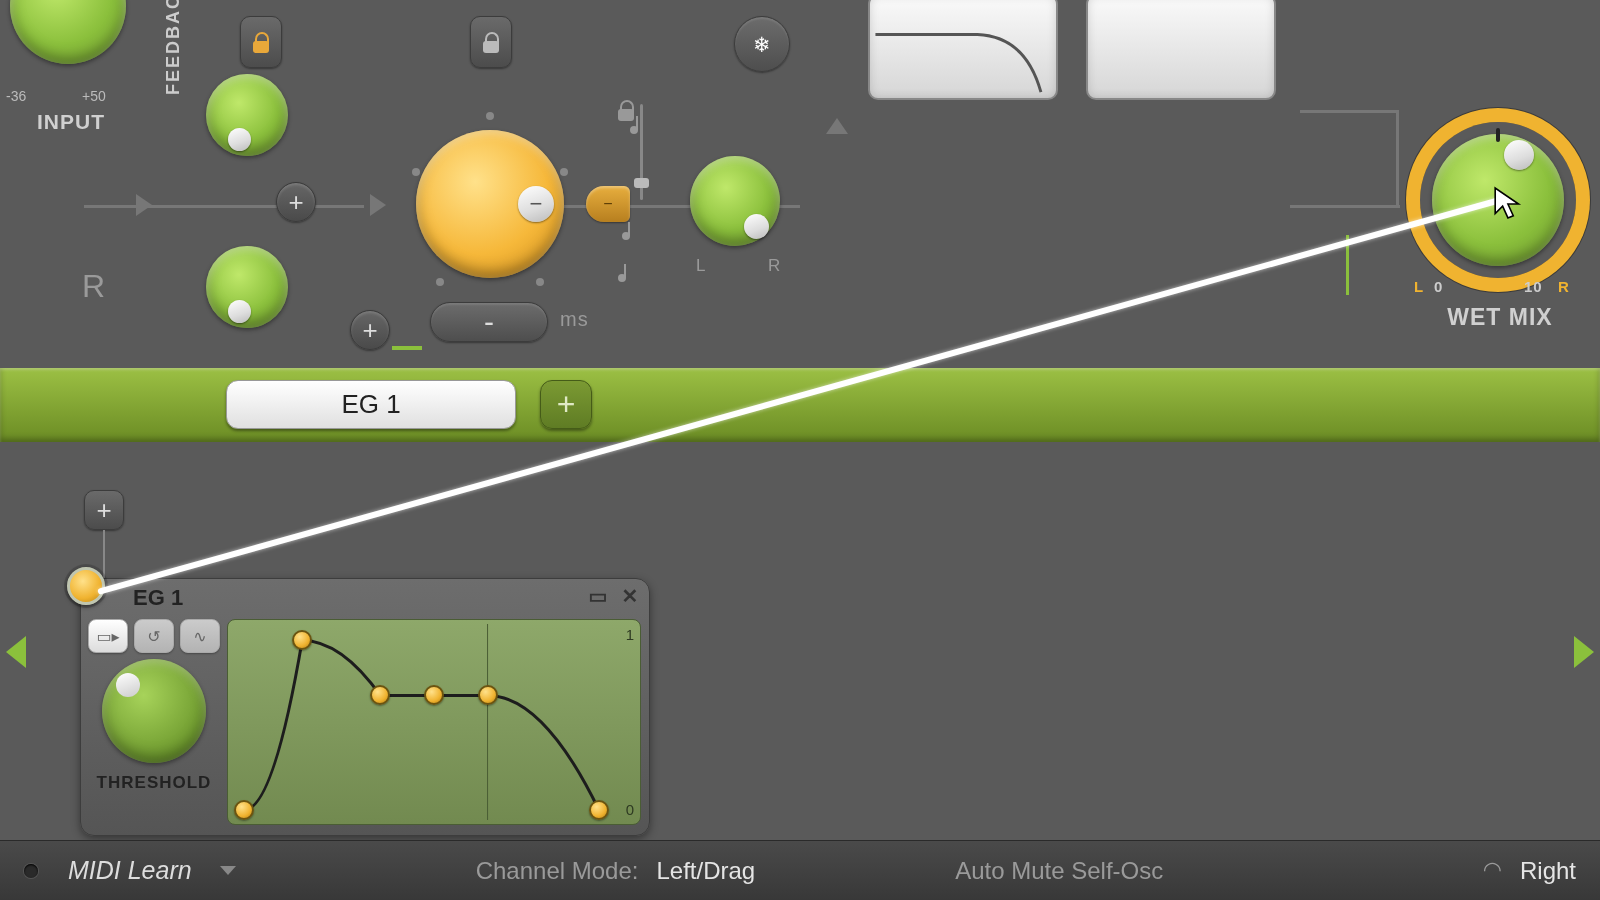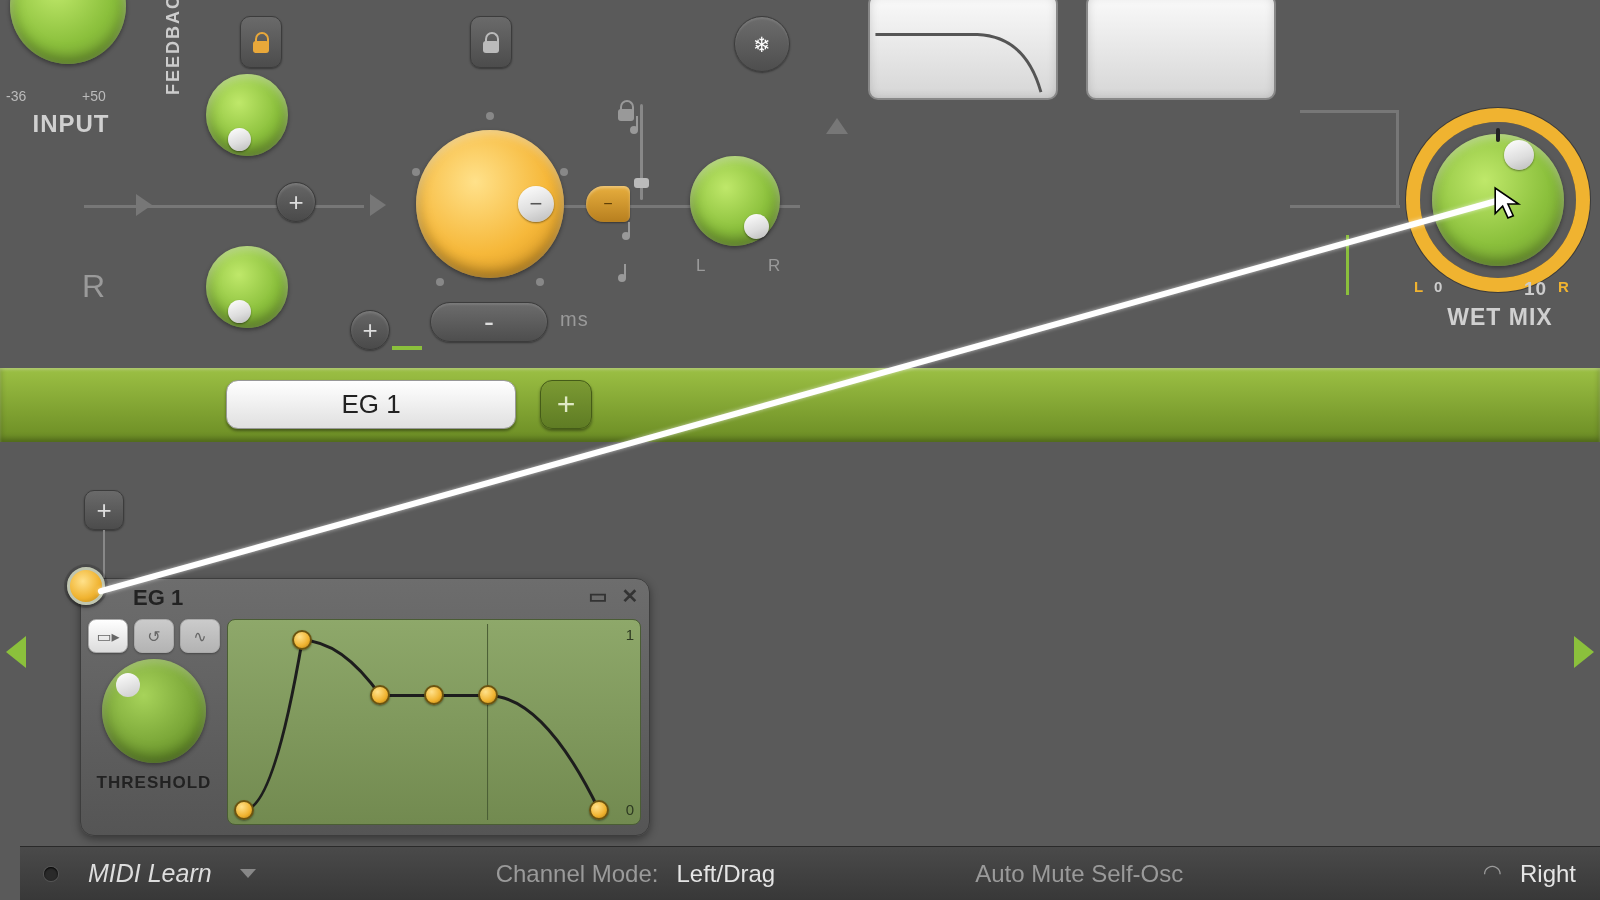--- a/index.html
+++ b/index.html
@@ -213,25 +213,25 @@
   }
 
   
   .side-arrow {
     position:absolute; width:0; height:0; cursor:pointer;
     border-top:16px solid transparent; border-bottom:16px solid transparent;
   }
 
   
   .bottom-bar {
-    position: absolute; left:0; right:0; bottom:0; height:54px;
+    position: absolute; left:0; right:0; bottom:0; height:60px;
     background: linear-gradient(#4a4a4a, #383838);
     border-top:1px solid #2a2a2a;
     display:flex; align-items:center; padding:12px 24px; gap:30px;
-    color: var(--text-dim); font-size:24px;margin-left:20px;
+    color: var(--text-dim); font-size:24px;
   }
   .bottom-bar .led { width:14px; height:14px; border-radius:50%; background:#2a2a2a; box-shadow:inset 0 1px 2px #000, 0 0 0 1px #555;}
   .bottom-bar .midi { color:#ddd; font-size:25px; font-style:italic; font-weight:300; cursor:pointer; display:flex; align-items:center; gap:28px;}
   .bottom-bar .caret { width:0;height:0;border-left:8px solid transparent;border-right:8px solid transparent;border-top:9px solid #888;}
   .bottom-bar .group { display:flex; gap:18px; cursor:pointer;}
   .bottom-bar .val { color:#e5e5e5; }
   .bottom-bar .spacer { flex:1; }
 
   
   .drag-line {
@@ -271,21 +271,21 @@
   <div class="tri" style="left:826px; top:118px; border-left:11px solid transparent; border-right:11px solid transparent; border-bottom:16px solid #777;"></div>
 
   <div class="route-green-h" style="left:392px;top:346px;width:30px;height:4px;"></div>
   <div class="route-green-v" style="left:1346px;top:235px;height:60px;"></div>
 
   <div class="knob" style="left:10px; top:-52px; width:116px; height:116px;">
     
   </div>
   <div class="input-scale" style="left:6px; top:88px;">-36</div>
   <div class="input-scale" style="left:82px; top:88px;">+50</div>
-  <div class="lbl" style="left:16px; top:110px; font-size:24px; width:110px;">INPUT</div>
+  <div class="lbl" style="left:16px; top:110px; font-size:21px; width:110px;">INPUT</div>
 
   <div class="feedback-text">FEEDBAC</div>
 
   <div class="lbl dim" style="left:82px; top:268px; font-size:32px;">R</div>
 
   <div class="knob" style="left:206px; top:74px; width:82px; height:82px;">
       <div class="ptr" style="left:22px; top:54px;"></div>
     </div>
   <div class="knob" style="left:206px; top:246px; width:82px; height:82px;">
       <div class="ptr" style="left:22px; top:54px;"></div>
@@ -346,21 +346,21 @@
   <div class="filter-box" style="left:1086px; top:-6px;"></div>
 
   <div class="ring" style="left:1420px; top:122px; width:156px; height:156px; box-shadow: 0 0 0 14px var(--yellow-ring), 0 0 0 15px rgba(0,0,0,.35);"></div>
   <div class="knob" style="left:1432px; top:134px; width:132px; height:132px;">
     <div class="ptr" style="left:72px; top:6px; width:30px; height:30px;"></div>
   </div>
 
   <div style="position:absolute;left:1496px;top:128px;width:4px;height:14px;background:#222;border-radius:2px;"></div>
   <div class="lbl" style="left:1414px;top:278px;font-size:15px;color:#f0b330;">L</div>
   <div class="lbl" style="left:1434px;top:278px;font-size:15px;color:#ccc;">0</div>
-  <div class="lbl" style="left:1524px;top:278px;font-size:19px;color:#ccc;">10</div>
+  <div class="lbl" style="left:1524px;top:278px;font-size:15px;color:#ccc;">10</div>
   <div class="lbl" style="left:1558px;top:278px;font-size:15px;color:#f0b330;">R</div>
   <div class="lbl" style="left:1430px; top:304px; font-size:23px; width:140px;">WET MIX</div>
 
   <div class="tab-bar">
     <div class="tab" style="left:226px; width:290px;">
       <span>EG 1</span>
     </div>
     <div class="tab-add" style="left:540px;">
       <span>+</span>
     </div>

